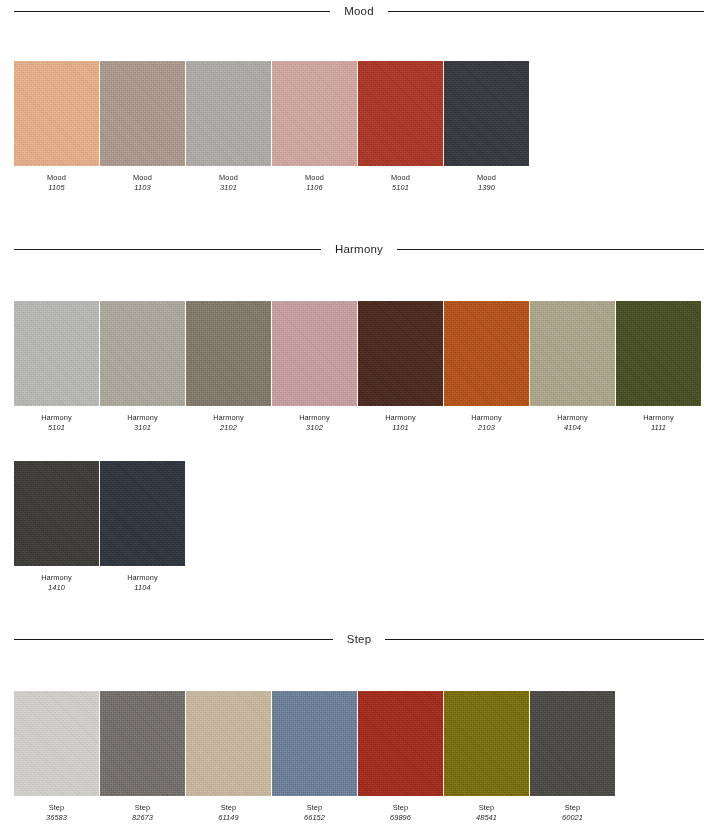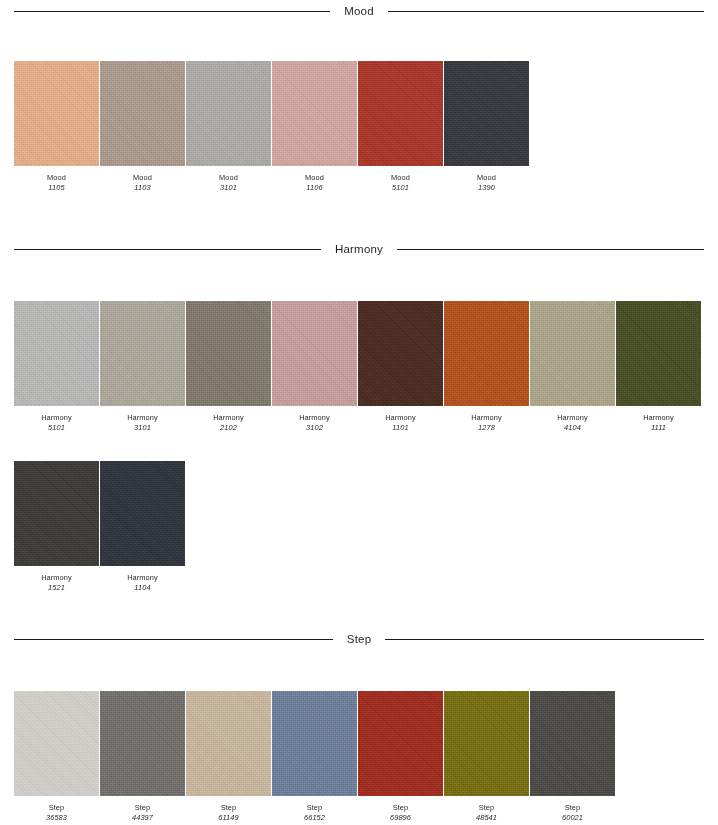--- a/index.html
+++ b/index.html
@@ -237,21 +237,21 @@
         <span class="code">1101</span>
       </div>
     </div>
     <div class="swatch">
       <div class="chip" style="background-color: rgb(177, 79, 28);">
           <div class="weave"></div>
           <div class="weave2"></div>
         </div>
       <div class="caption">
         <span class="fam">Harmony</span>
-        <span class="code">1278</span>
+        <span class="code">2103</span>
       </div>
     </div>
     <div class="swatch">
       <div class="chip" style="background-color: rgb(169, 161, 135);">
           <div class="weave"></div>
           <div class="weave2"></div>
         </div>
       <div class="caption">
         <span class="fam">Harmony</span>
         <span class="code">4104</span>
@@ -270,21 +270,21 @@
   </div>
 
   <div class="swatch-row sec-harmony-row2">
     <div class="swatch">
       <div class="chip" style="background-color: rgb(59, 58, 54);">
           <div class="weave"></div>
           <div class="weave2"></div>
         </div>
       <div class="caption">
         <span class="fam">Harmony</span>
-        <span class="code">1521</span>
+        <span class="code">1410</span>
       </div>
     </div>
     <div class="swatch">
       <div class="chip" style="background-color: rgb(46, 51, 60);">
           <div class="weave"></div>
           <div class="weave2"></div>
         </div>
       <div class="caption">
         <span class="fam">Harmony</span>
         <span class="code">1104</span>
@@ -309,21 +309,21 @@
         <span class="code">36583</span>
       </div>
     </div>
     <div class="swatch">
       <div class="chip" style="background-color: rgb(111, 108, 106);">
           <div class="weave"></div>
           <div class="weave2"></div>
         </div>
       <div class="caption">
         <span class="fam">Step</span>
-        <span class="code">44397</span>
+        <span class="code">82673</span>
       </div>
     </div>
     <div class="swatch">
       <div class="chip" style="background-color: rgb(198, 180, 156);">
           <div class="weave"></div>
           <div class="weave2"></div>
         </div>
       <div class="caption">
         <span class="fam">Step</span>
         <span class="code">61149</span>

